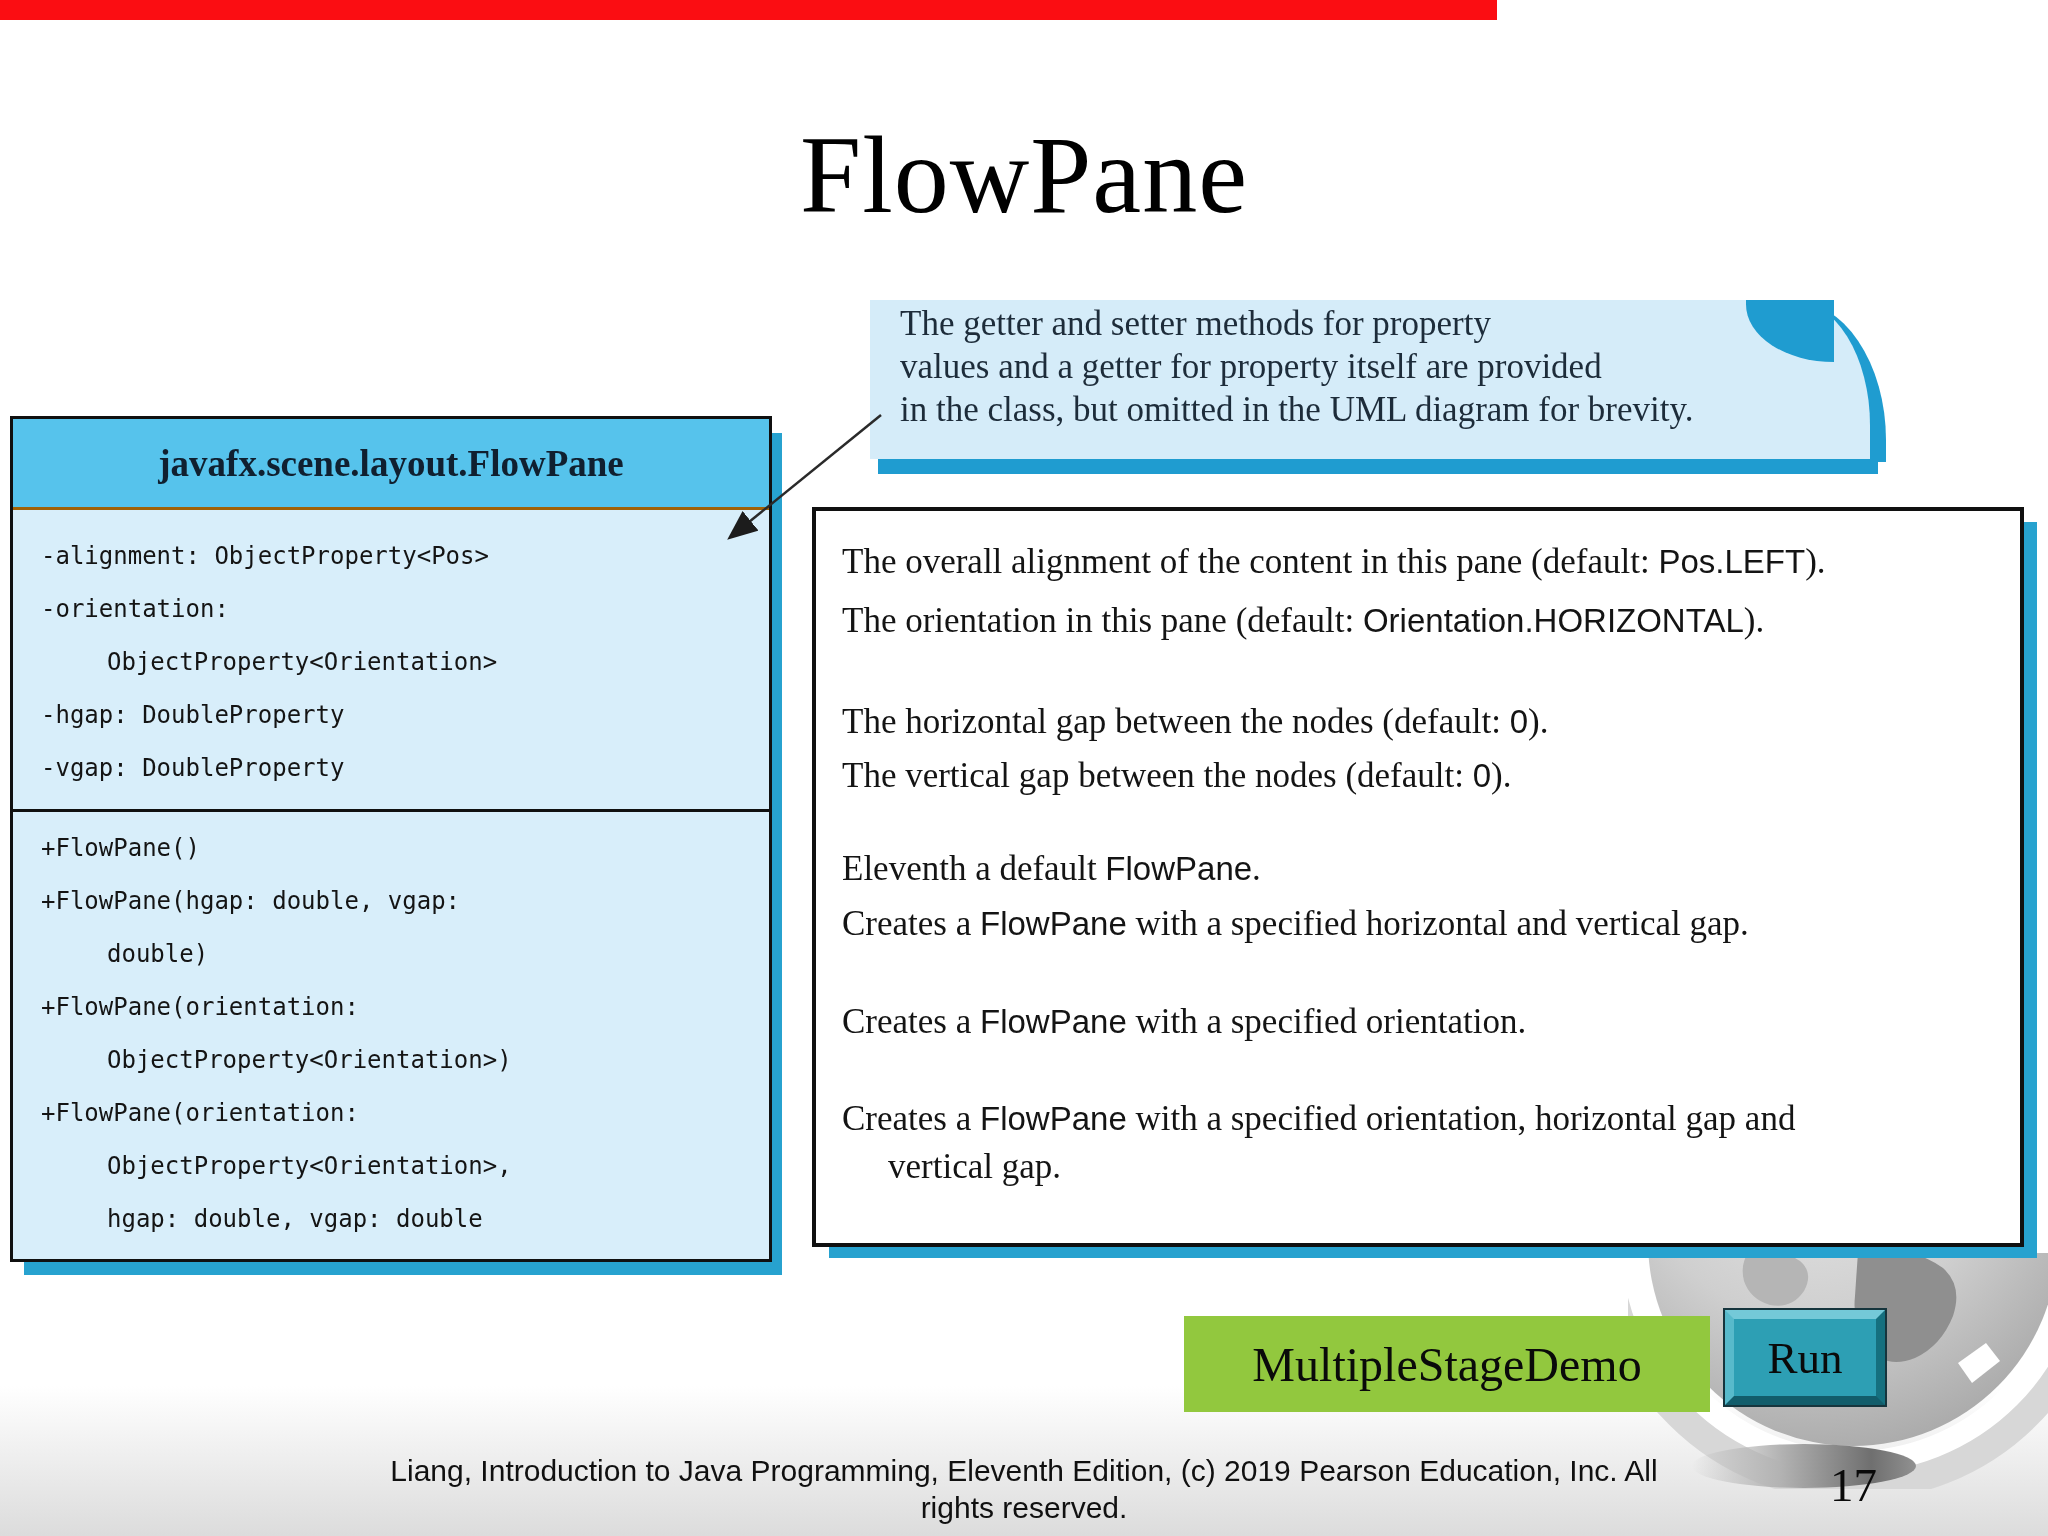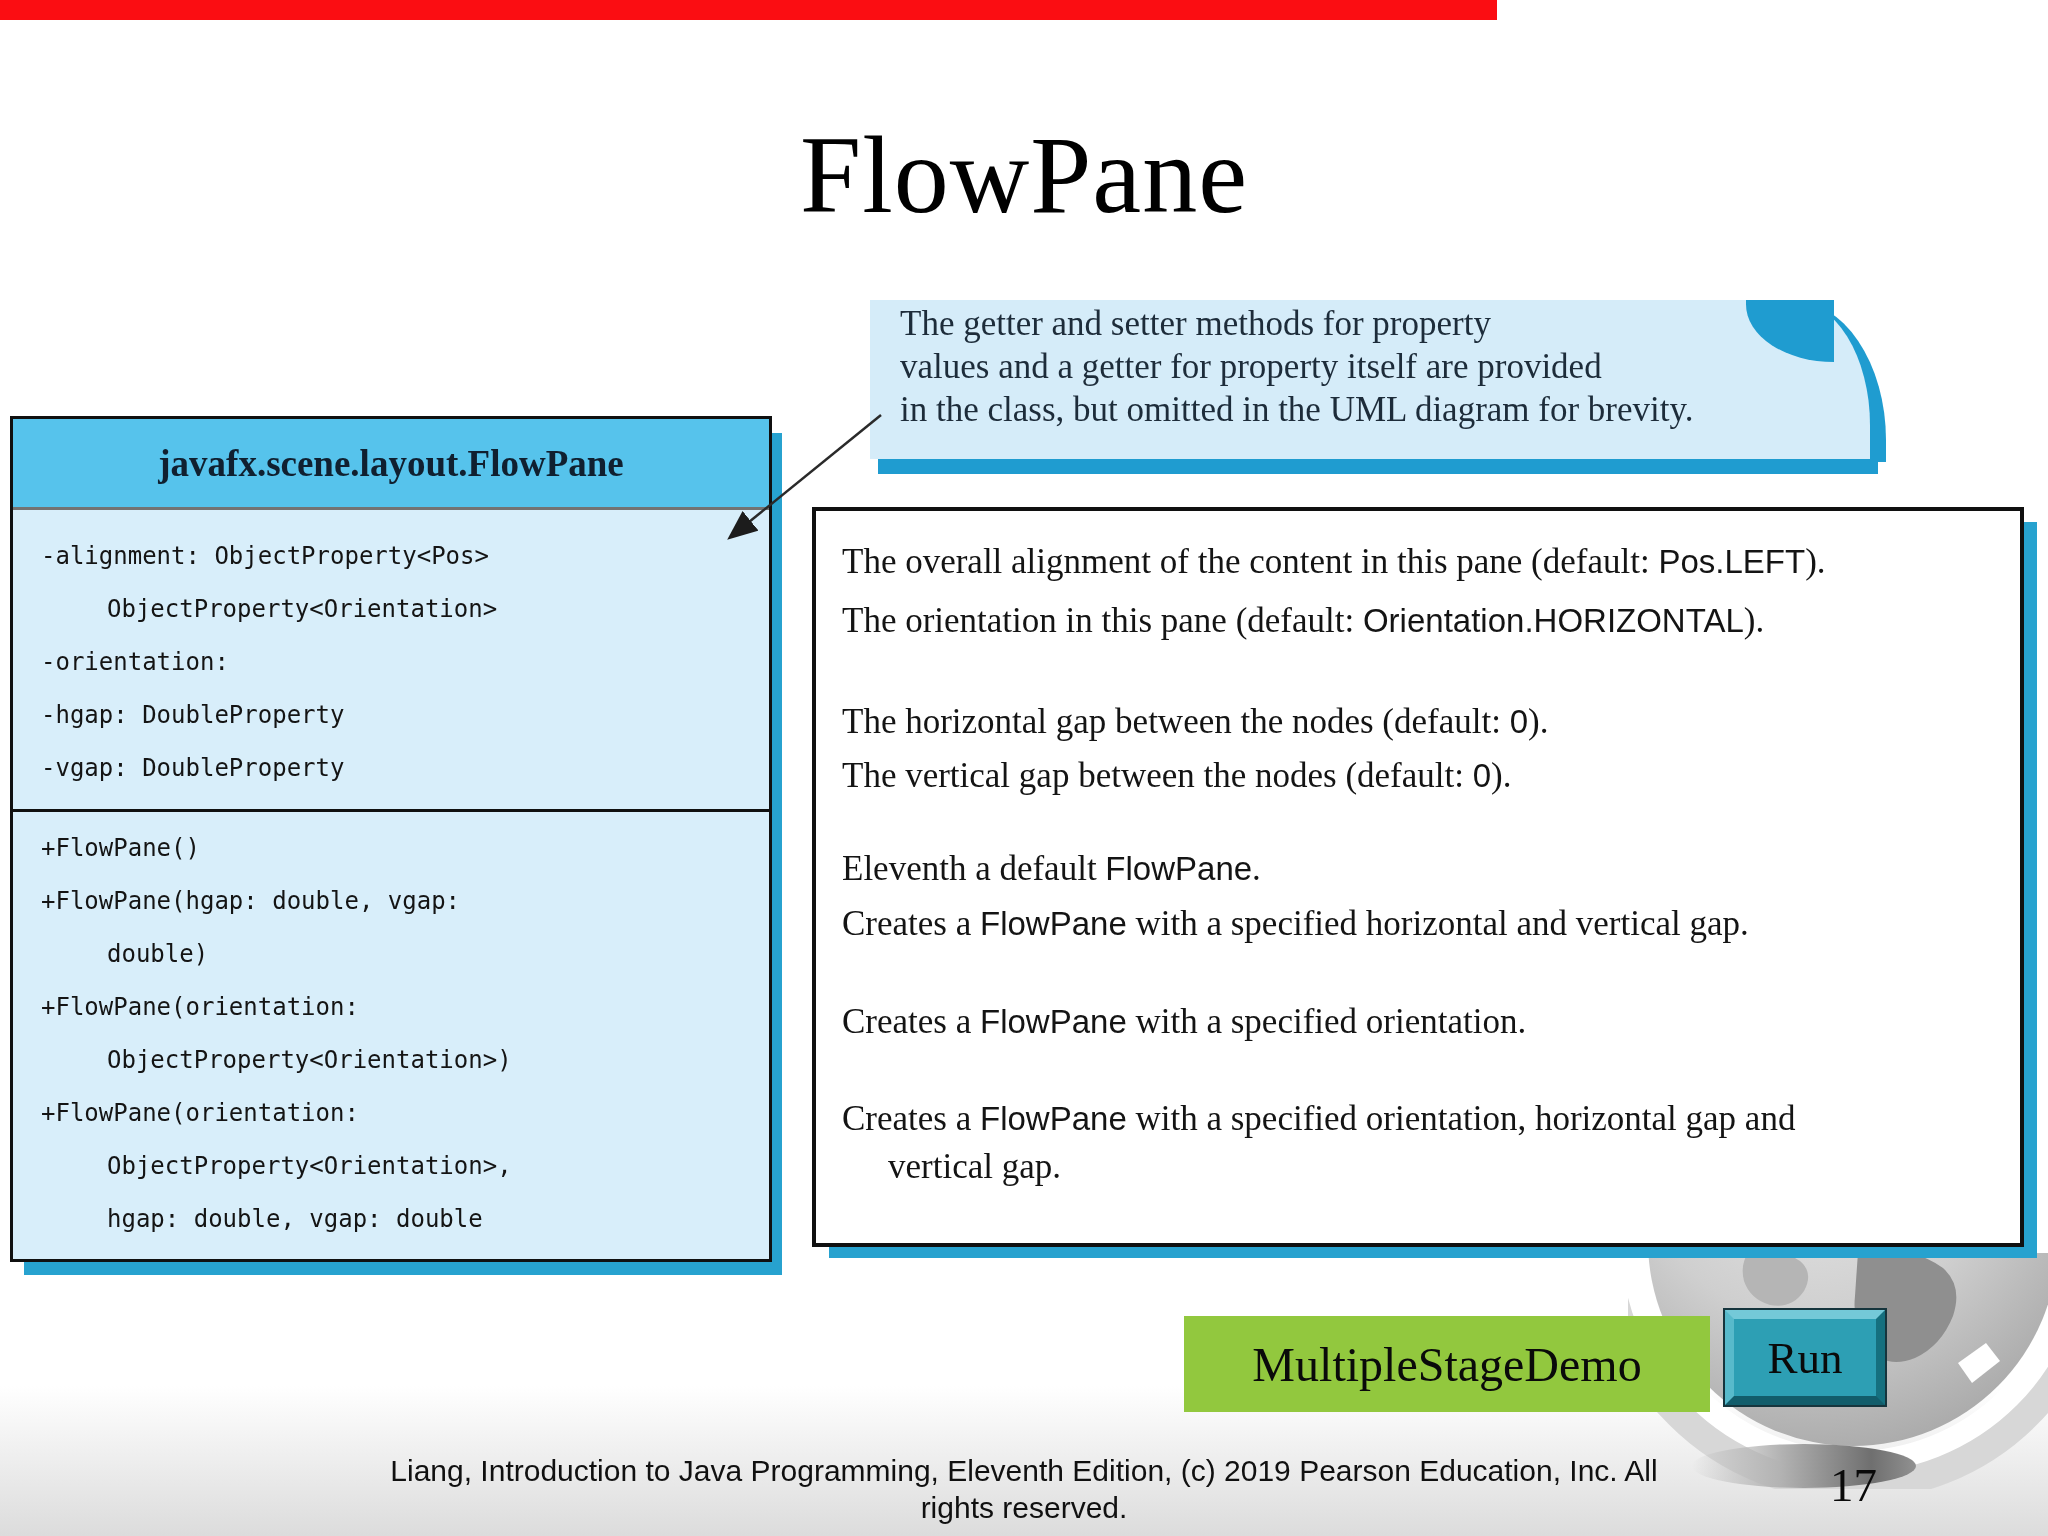--- a/index.html
+++ b/index.html
@@ -27,21 +27,21 @@
                background:#1f9cd0; border-bottom-left-radius:95px 62px; }
   .note-shadow { position:absolute; left:8px; right:8px; bottom:0; height:15px; background:#1f9cd0; }
   .note-line { font-size:35px; line-height:43px; color:#1d2c3a; white-space:nowrap; }
 
   .arrow-svg { position:absolute; left:700px; top:403px; width:200px; height:150px; z-index:4; overflow:visible; }
 
   
   .uml { position:absolute; left:10px; top:416px; width:762px; height:846px;
          background:#d8eefa; border:3px solid #101010; box-sizing:border-box;
          box-shadow:12px 15px 0 -2px #27a2cf; z-index:2; }
-  .uml-header { height:88px; background:#56c3ec; border-bottom:3px solid #737373;
+  .uml-header { height:88px; background:#56c3ec; border-bottom:3px solid #a16207;
                 display:flex; align-items:center; justify-content:center;
                 font-weight:bold; font-size:37px; color:#102030; }
   .uml-attrs { height:302px; border-bottom:3px solid #101010; padding:20px 0 0 28px; box-sizing:border-box; }
   .uml-methods { padding:10px 0 0 28px; }
   .code-line { font-family:"DejaVu Sans Mono", monospace; font-size:24px; line-height:53px;
                color:#141414; white-space:pre; }
   .code-line.indent { margin-left:66px; }
 
   
   .descbox { position:absolute; left:812px; top:507px; width:1212px; height:740px;
@@ -103,22 +103,22 @@
         <polygon points="0,0 12,5 0,10" fill="#1c1c1c"></polygon>
       </marker>
     </defs>
     <line x1="181" y1="12" x2="33" y2="132" stroke="#2a2a2a" stroke-width="2.5" marker-end="url(#ah)"></line>
   </svg>
 
   <div class="uml">
     <div class="uml-header">javafx.scene.layout.FlowPane</div>
     <div class="uml-attrs">
       <div class="code-line">-alignment: ObjectProperty&lt;Pos&gt;</div>
+      <div class="code-line">-orientation:</div>
       <div class="code-line indent">ObjectProperty&lt;Orientation&gt;</div>
-      <div class="code-line">-orientation:</div>
       <div class="code-line">-hgap: DoubleProperty</div>
       <div class="code-line">-vgap: DoubleProperty</div>
     </div>
     <div class="uml-methods">
       <div class="code-line">+FlowPane()</div>
       <div class="code-line">+FlowPane(hgap: double, vgap:</div>
       <div class="code-line indent">double)</div>
       <div class="code-line">+FlowPane(orientation:</div>
       <div class="code-line indent">ObjectProperty&lt;Orientation&gt;)</div>
       <div class="code-line">+FlowPane(orientation:</div>

